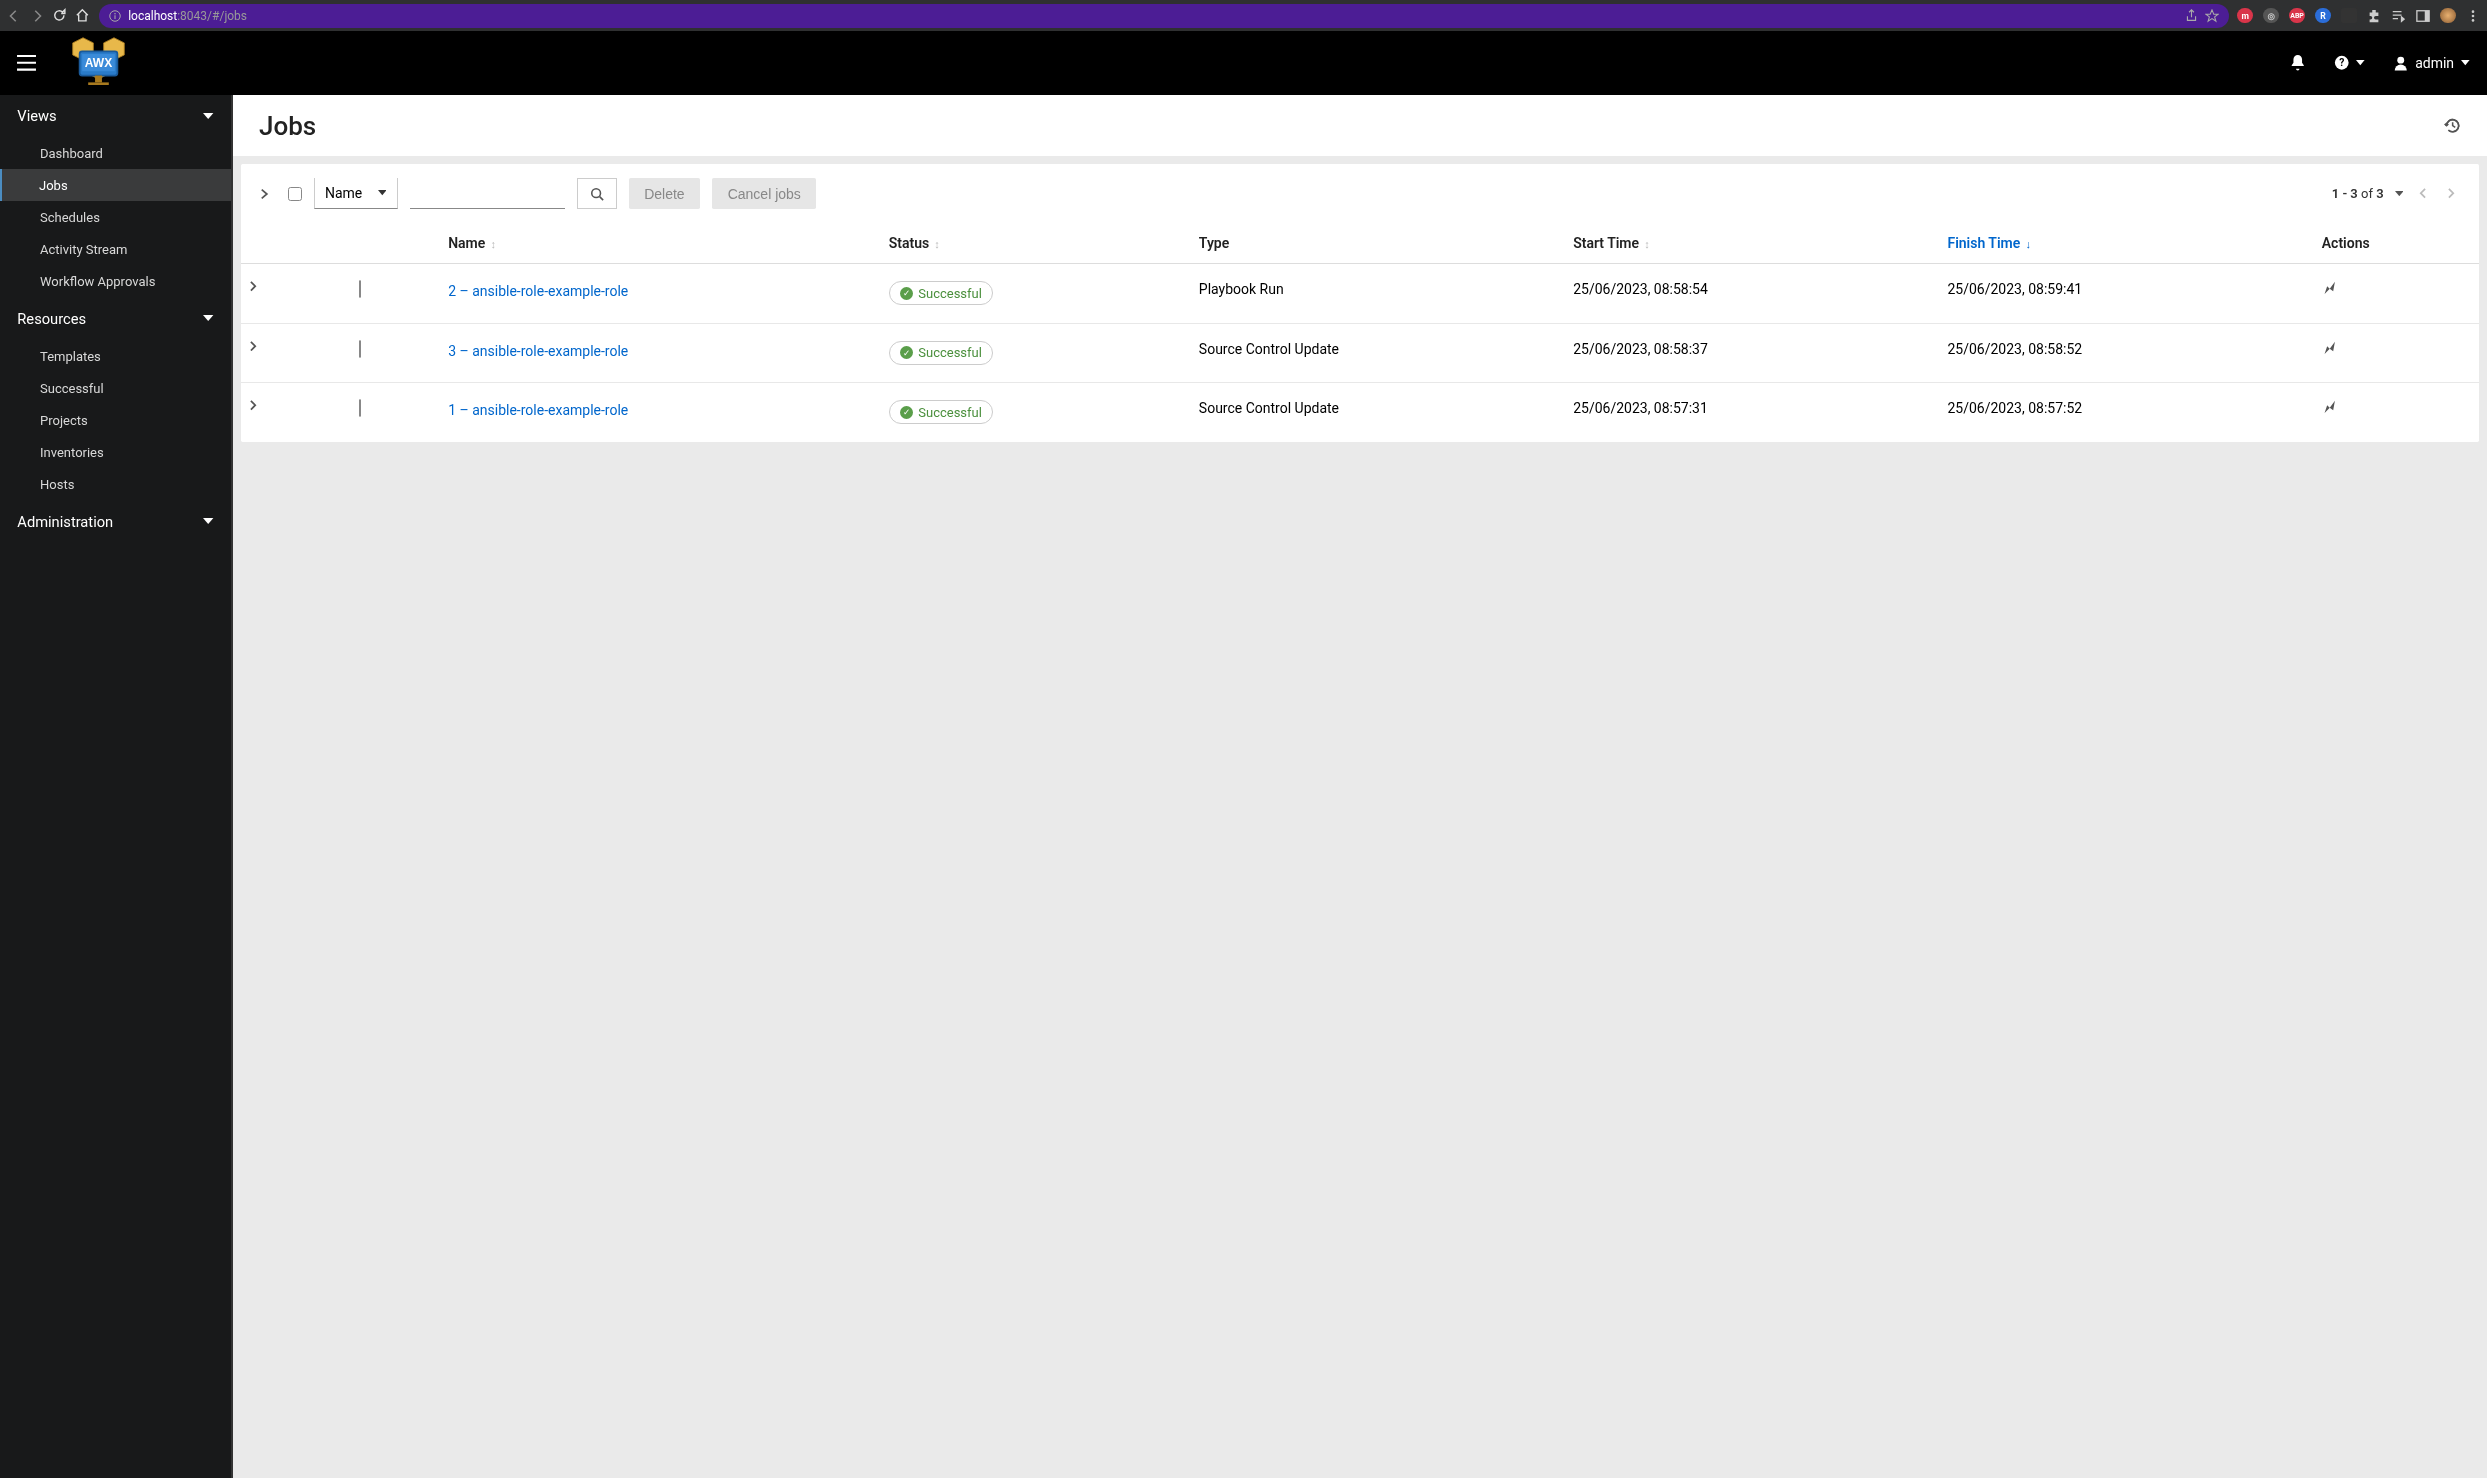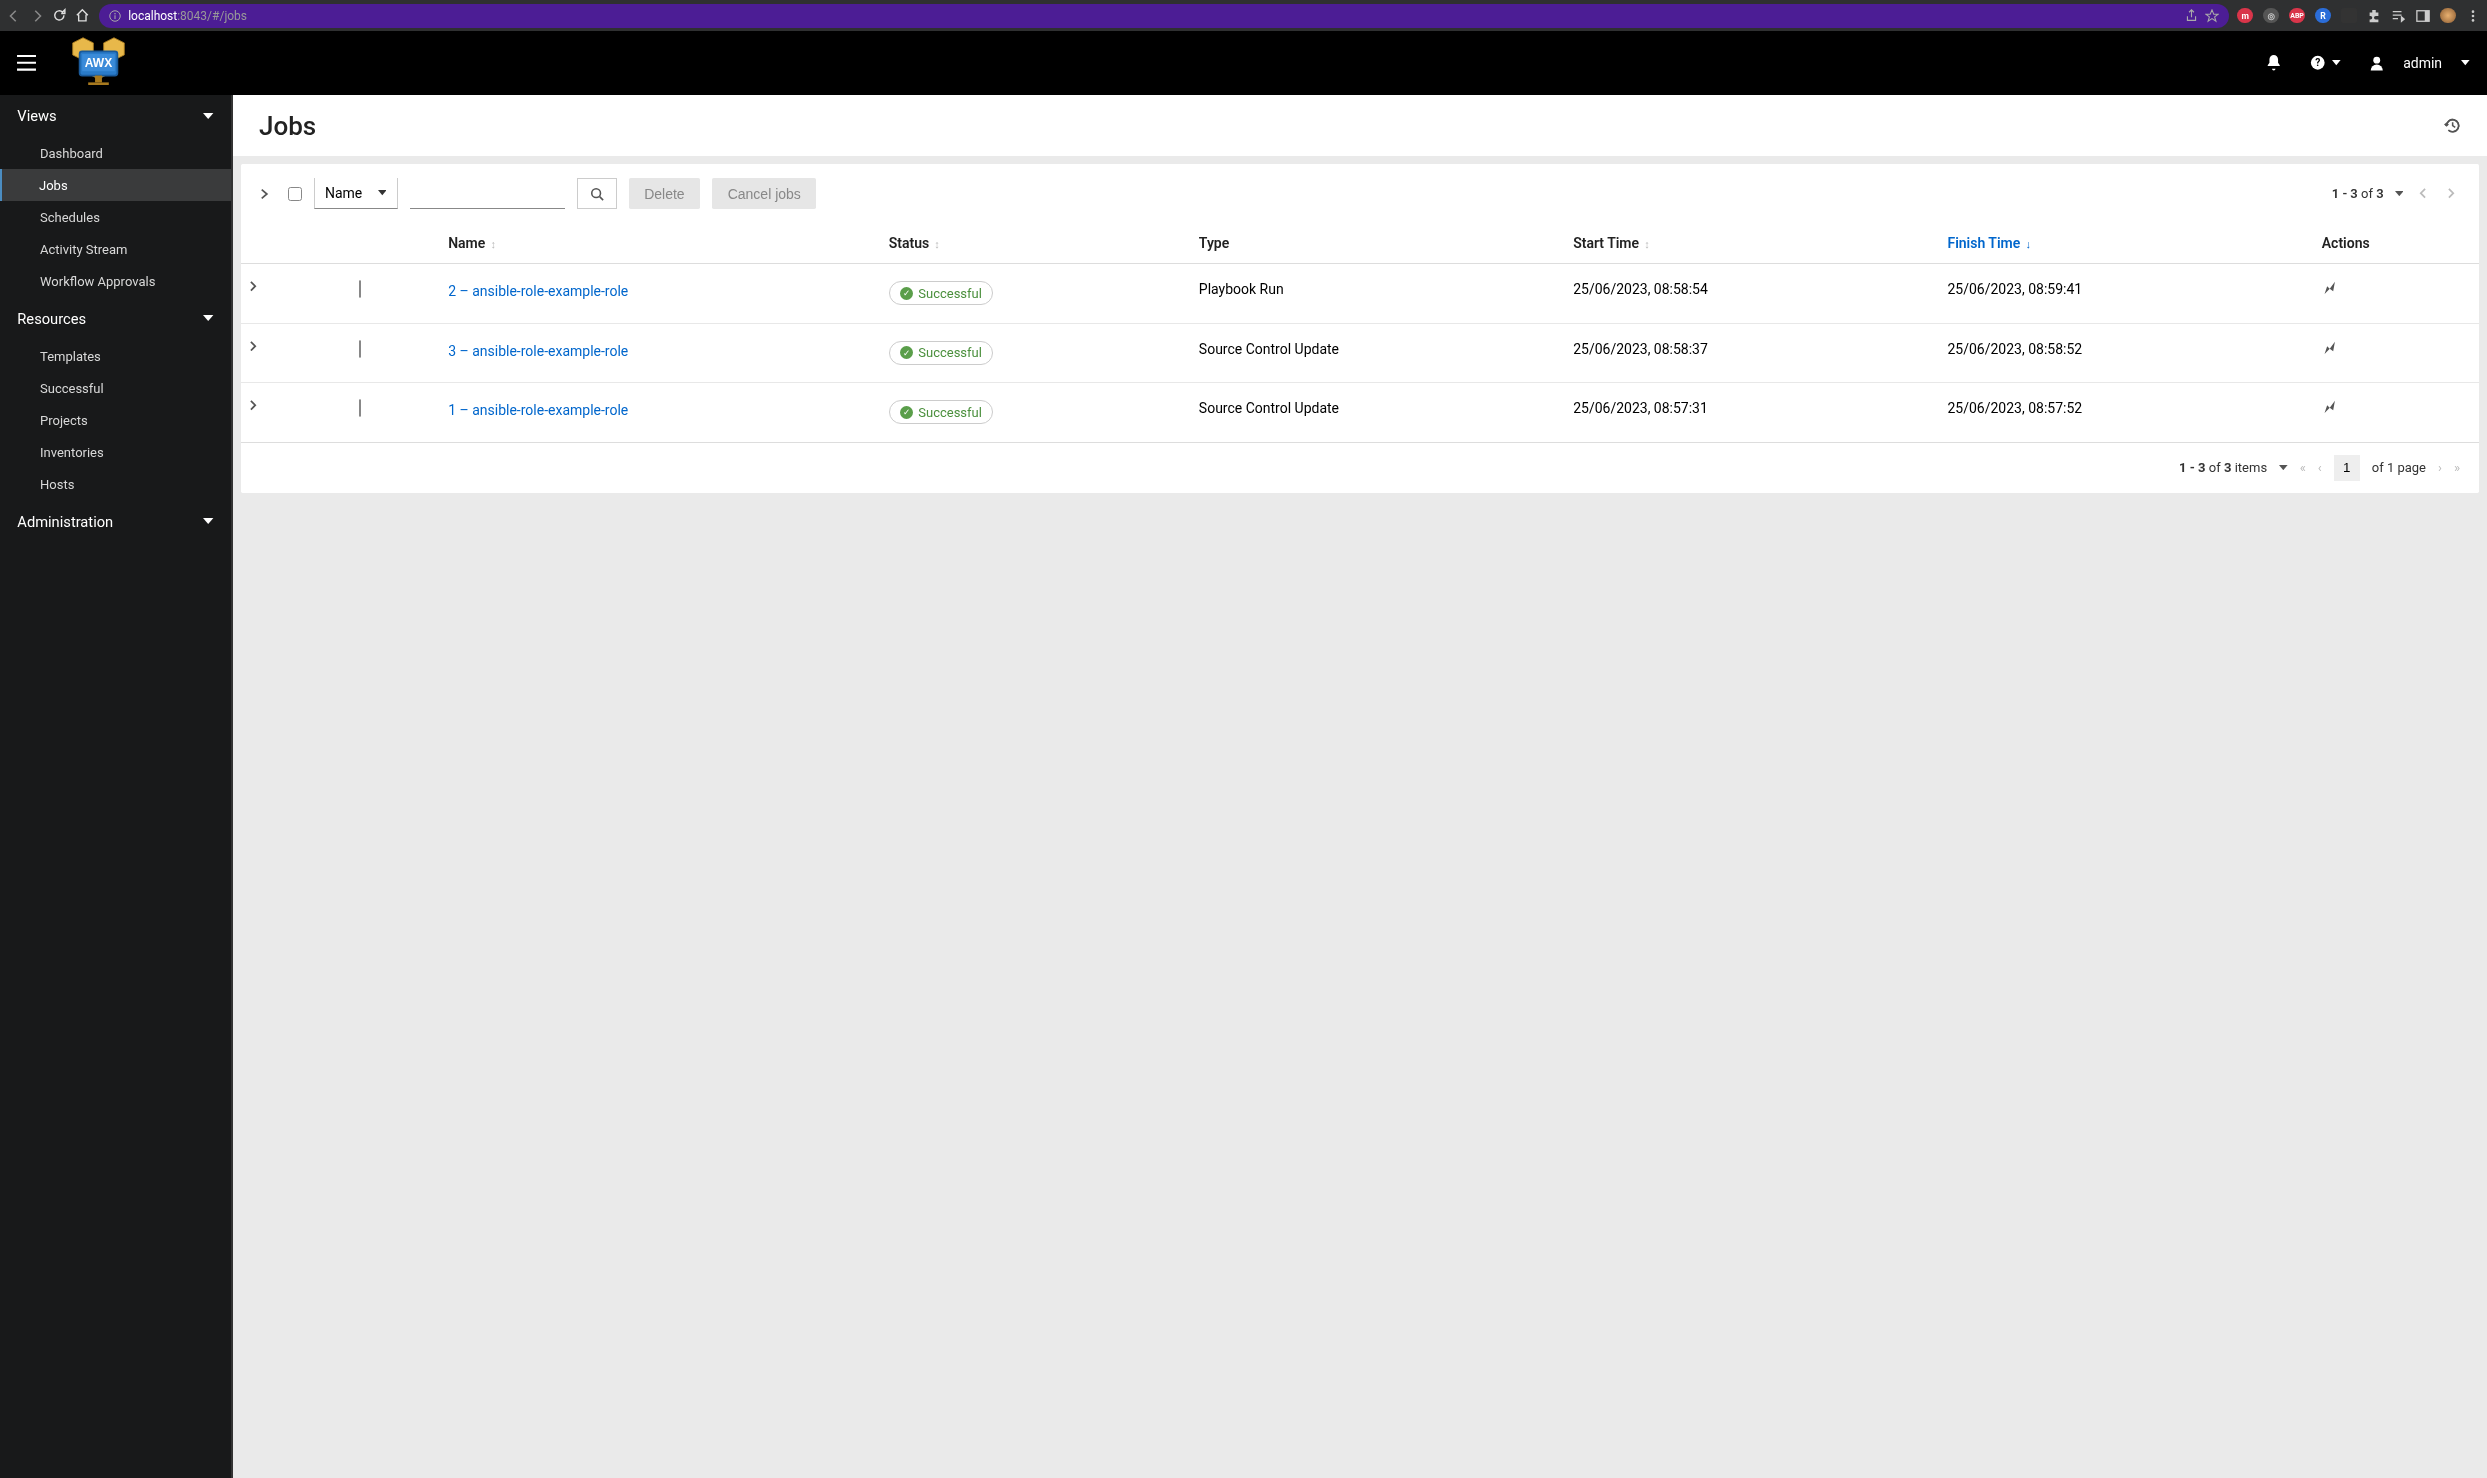--- a/index.html
+++ b/index.html
@@ -15,21 +15,21 @@
 .chrome-icons { display: flex; gap: 10.4px; align-items: center; }
 .chrome-icon { width: 15.5px; height: 15.5px; border-radius: 50%; display:flex; align-items:center; justify-content:center; font-size:8.6px; font-weight:bold; }
 
 
 .app-header { background: #000; height: 64px; display: flex; align-items: center; padding: 0 17.3px; color: #fff; }
 .hamburger { font-size: 19px; cursor: pointer; margin-right: 21px; }
 .logo { width: 83px; height: 55px; position: relative; display:flex; align-items:center; justify-content:center; }
 .header-spacer { flex: 1; }
 .header-right { display: flex; align-items: center; gap: 28px; }
 .header-icon { cursor: pointer; display:flex; align-items:center; gap:7px; }
-.user-menu { display: flex; align-items: center; gap: 19px; cursor: pointer; }
+.user-menu { display: flex; align-items: center; gap: 7px; cursor: pointer; }
 
 
 .layout { display: flex; height: calc(100vh - 95px); }
 
 
 .sidebar { width: 233px; background: #18191a; color: #fff; overflow-y: auto; border-right: 2.6px solid #333; }
 .sidebar::-webkit-scrollbar { width: 8.6px; }
 .sidebar::-webkit-scrollbar-thumb { background: #666; border-radius: 4.3px; }
 .nav-section-header { padding: 12px 17.3px; font-size: 14.7px; display: flex; justify-content: space-between; align-items: center; cursor: pointer; }
 .nav-item { padding: 8.6px 17.3px 8.6px 40px; font-size: 13px; cursor: pointer; color: #d8d8d8; }
@@ -352,31 +352,17 @@
     <td class="col-type">Source Control Update</td>
     <td class="col-time">25/06/2023, 08:57:31</td>
     <td class="col-time">25/06/2023, 08:57:52</td>
     <td class="col-actions"><span class="action-icon"><svg width="15.5" height="15.5" viewBox="0 0 18 18">
                       <path d="M3 15l3-9 3 3 6-8-2 11-4-3z" fill="#555"></path>
                     </svg></span></td>
   </tr>
             </tbody>
         </table>
 
-        <div class="table-footer">
-          <span>
-            <b>1 - 3</b> <span>of</span> <b>3</b> <span>items</span>
-          </span>
-          <svg width="8.6" height="5.2" viewBox="0 0 10 6">
-              <path d="M0 0l5 6 5-6" fill="#555"></path>
-            </svg>
-          <span class="footer-nav">«</span>
-          <span class="footer-nav">‹</span>
-          <input class="page-input" value="1" style="">
-          <span>of 1 page</span>
-          <span class="footer-nav">›</span>
-          <span class="footer-nav">»</span>
-        </div>
       </div>
     </div>
   </div>
 </div>
 
 
 </body></html>

